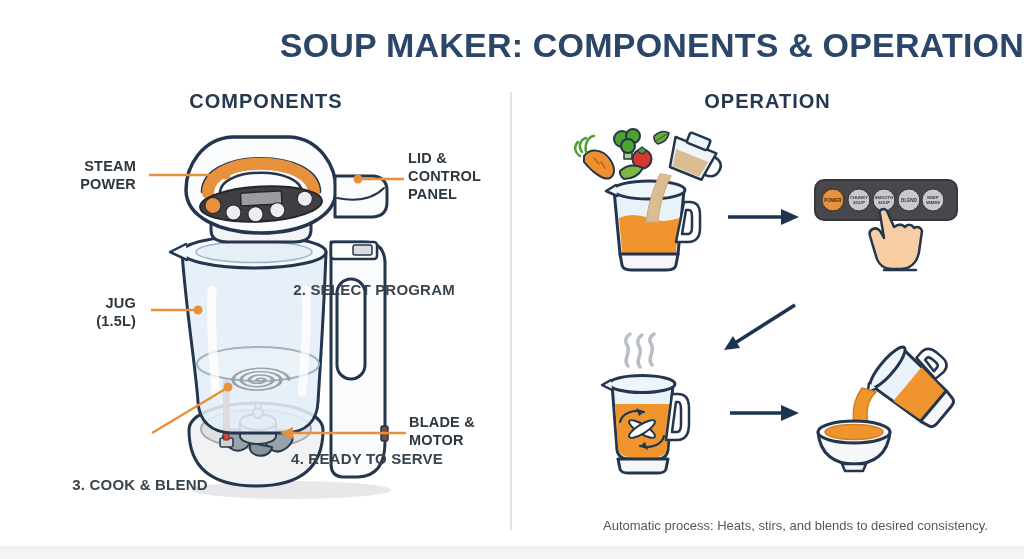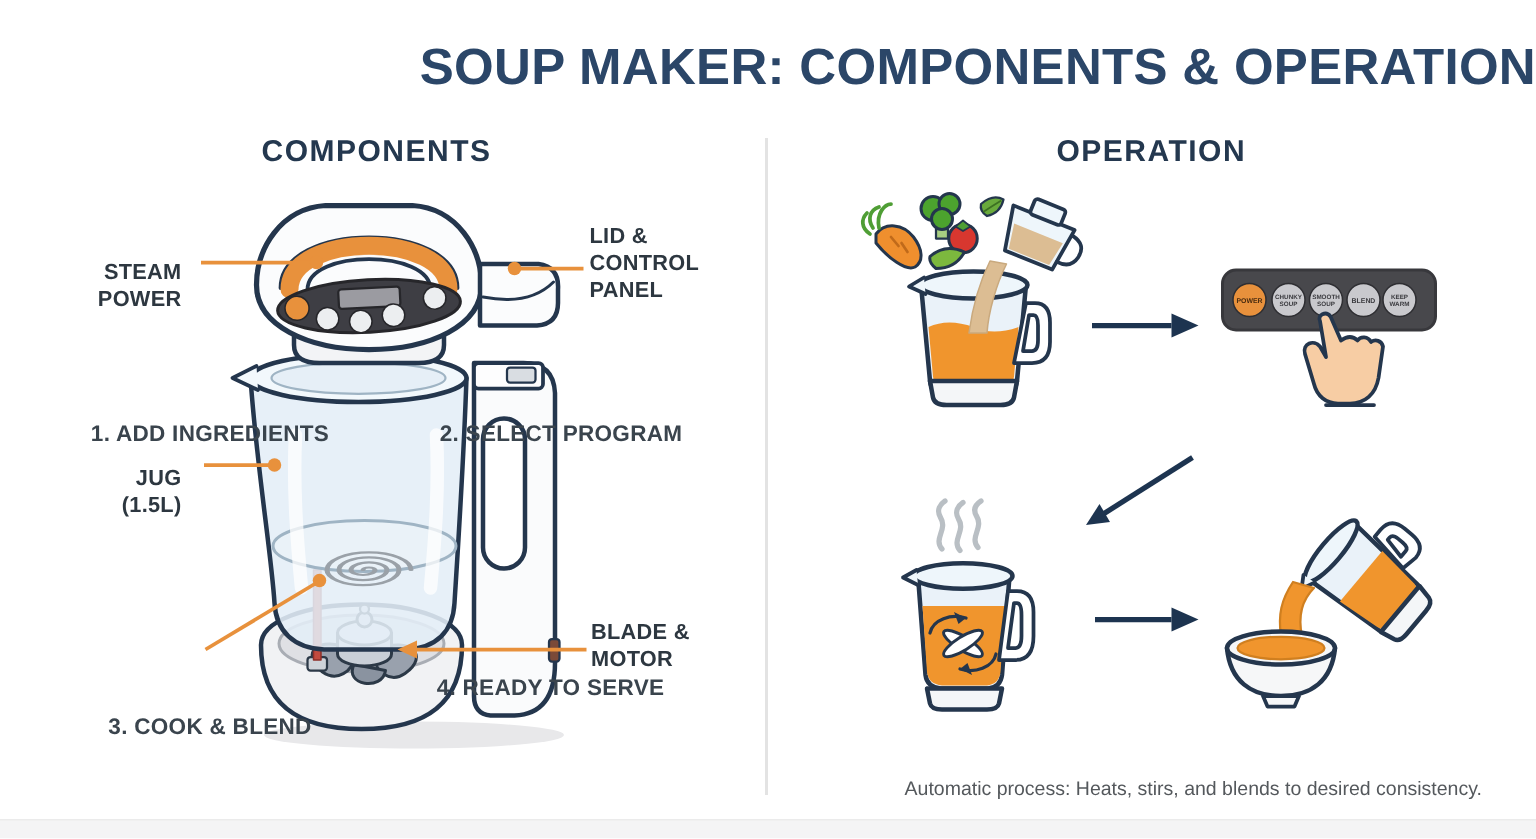--- a/index.html
+++ b/index.html
@@ -5,32 +5,32 @@
   html,body{margin:0;padding:0;background:#ffffff;}
   .canvas{
     position:relative;width:1024px;height:559px;overflow:hidden;
     background:#ffffff;font-family:"Liberation Sans",sans-serif;
   }
   .title{
     position:absolute;top:28px;left:0;width:1024px;text-align:right;
     font-size:34px;font-weight:700;letter-spacing:0.2px;color:#2b4668;line-height:1;
   }
   .panel{position:absolute;top:0;height:559px;}
-  .panel-left{left:1px;width:500px;border-radius:16px;}
+  .panel-left{left:16px;width:500px;border-radius:16px;}
   .panel-right{left:511px;width:513px;}
   .section-heading{
     position:absolute;top:91px;left:0;width:100%;text-align:center;
     font-size:20px;font-weight:700;letter-spacing:1px;color:#24384f;line-height:1;
   }
   .divider{position:absolute;left:510px;top:92px;width:2px;height:438px;background:#e3e3e3;}
   .bottom-strip{position:absolute;left:0;top:546px;width:1024px;height:13px;background:#f4f4f5;border-top:1px solid #ebebeb;}
   .comp-label{
     position:absolute;font-size:14.5px;font-weight:700;color:#2d3740;line-height:18px;letter-spacing:0.2px;
   }
-  .comp-label.align-r{text-align:right;margin-top:16px;}
+  .comp-label.align-r{text-align:right;}
   .comp-label span{display:block;}
   .lbl-steam{top:157px;right:380px;}
   .lbl-lid{top:149px;left:392px;}
   .lbl-jug{top:294px;right:380px;}
   .lbl-heat{top:413px;right:380px;}
   .lbl-blade{top:413px;left:393px;}
   .step-label{
     position:absolute;width:220px;text-align:center;
     font-size:15px;font-weight:700;color:#3a444d;line-height:1.1;letter-spacing:0.2px;
   }
@@ -290,19 +290,18 @@
       <path d="M50,48 C42,60 40,70 42,84 L56,84 C53,70 56,60 64,52 Z" fill="#F0952D" stroke="#d07f1f" stroke-width="1.5"></path>
       <g stroke="#24364D">
         <path d="M6,92 C8,114 22,124 42,124 C62,124 76,114 78,92" fill="#f6f7f8" stroke-width="3"></path>
         <ellipse cx="42" cy="92" rx="36" ry="11" fill="#f6f7f8" stroke-width="3"></ellipse>
         <ellipse cx="42" cy="92" rx="29" ry="7.5" fill="#F0952D" stroke="#d07f1f" stroke-width="1.5"></ellipse>
         <path d="M30,124 L54,124 L51,131 L33,131 Z" fill="#f6f7f8" stroke-width="2.5"></path>
       </g>
     </g>
   </svg>
 
-  <div class="step-label step1-label">1. ADD INGREDIENTS</div>
   <div class="step-label step2-label">2. SELECT PROGRAM</div>
   <div class="step-label step3-label">3. COOK &amp; BLEND</div>
   <div class="step-label step4-label">4. READY TO SERVE</div>
   <div class="caption" style="left:511px;width:513px;">Automatic process: Heats, stirs, and blends to desired consistency.</div>
 
 </div>
 
 </body></html>

